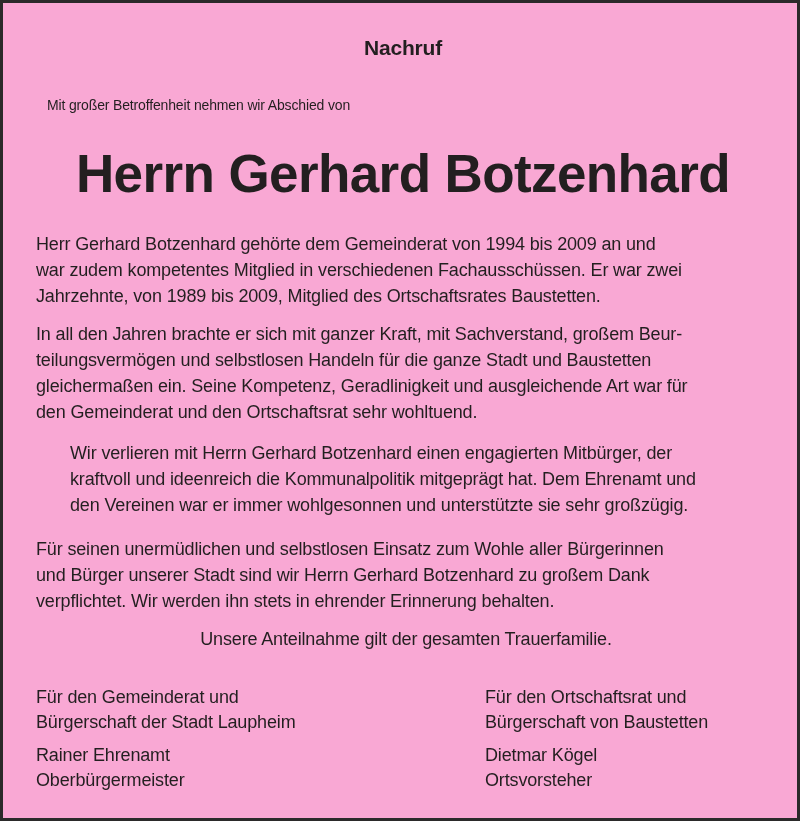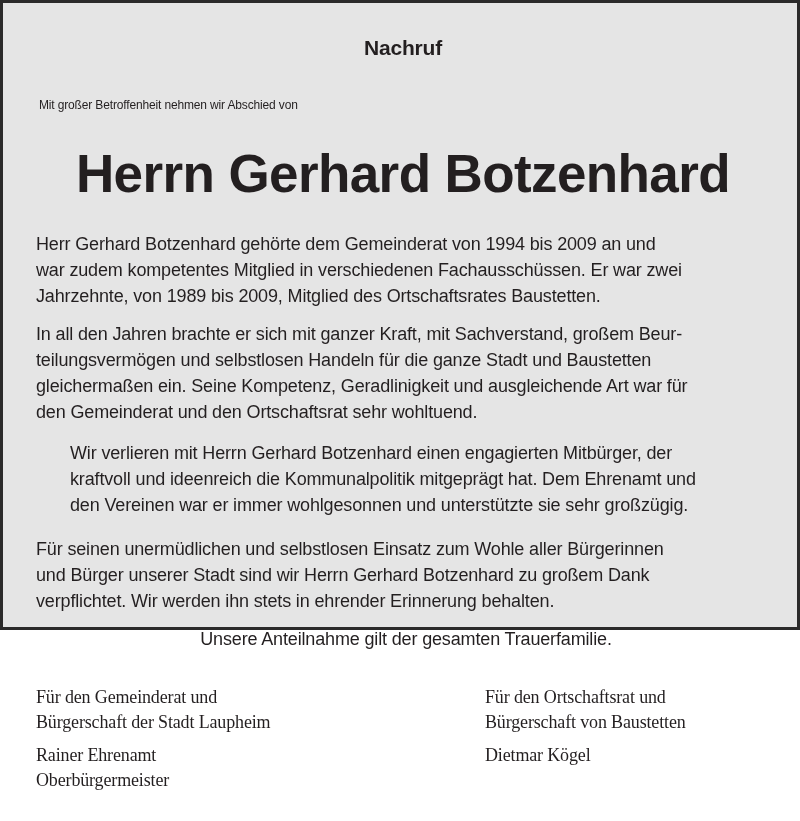--- a/index.html
+++ b/index.html
@@ -12,44 +12,44 @@
       height: 821px;
       position: relative;
       overflow: hidden;
       font-family: "Liberation Sans", "DejaVu Sans", sans-serif;
       color: #231f20;
     }
     .frame {
       position: absolute;
       left: 0; top: 0;
       width: 800px;
-      height: 630px;
+      height: 821px;
       box-sizing: border-box;
       border-top: 3px solid #2b2a2a;
       border-left: 3px solid #2b2a2a;
       border-right: 3px solid #2b2a2a;
       border-bottom: 3px solid #2b2a2a;
-      background: #e5e5e5;
+      background: #f9a8d4;
     }
     .title {
       position: absolute;
       left: 0;
       width: 800px;
       top: 33px;
       text-align: center;
       font-weight: bold;
       font-size: 21px;
       line-height: 24px;
       letter-spacing: -0.2px;
     }
     .intro {
       position: absolute;
-      left: 36px;
+      left: 44px;
       top: 90px;
-      font-size: 12px;
+      font-size: 14px;
       line-height: 24px;
       letter-spacing: -0.15px;
       text-align: center;
     }
     .name {
       position: absolute;
       left: 0;
       width: 800px;
       top: 140px;
       text-align: center;
@@ -77,21 +77,21 @@
     #p4 { top: 533px; }
     #p5 { top: 623px; text-align: center; }
 
     .sig {
       position: absolute;
       top: 682px;
       font-size: 18px;
       line-height: 25px;
       letter-spacing: -0.15px;
     }
-    .sig .line { display: block; white-space: nowrap; font-family: Liberation Serif, serif; }
+    .sig .line { display: block; white-space: nowrap; }
     .sig .gap { height: 8px; }
     .sig-left { left: 33px; }
     .sig-right { left: 482px; }
   </style>
 </head>
 <body>
 
 <div class="frame">
 
   <div class="title">Nachruf</div>
@@ -135,15 +135,16 @@
     <div class="gap"></div>
     <span class="line">Rainer Ehrenamt</span>
     <span class="line">Oberbürgermeister</span>
   </div>
 
   <div class="sig sig-right">
     <span class="line">Für den Ortschaftsrat und</span>
     <span class="line">Bürgerschaft von Baustetten</span>
     <div class="gap"></div>
     <span class="line">Dietmar Kögel</span>
+    <span class="line">Ortsvorsteher</span>
   </div>
 
 </div>
 
 </body></html>

